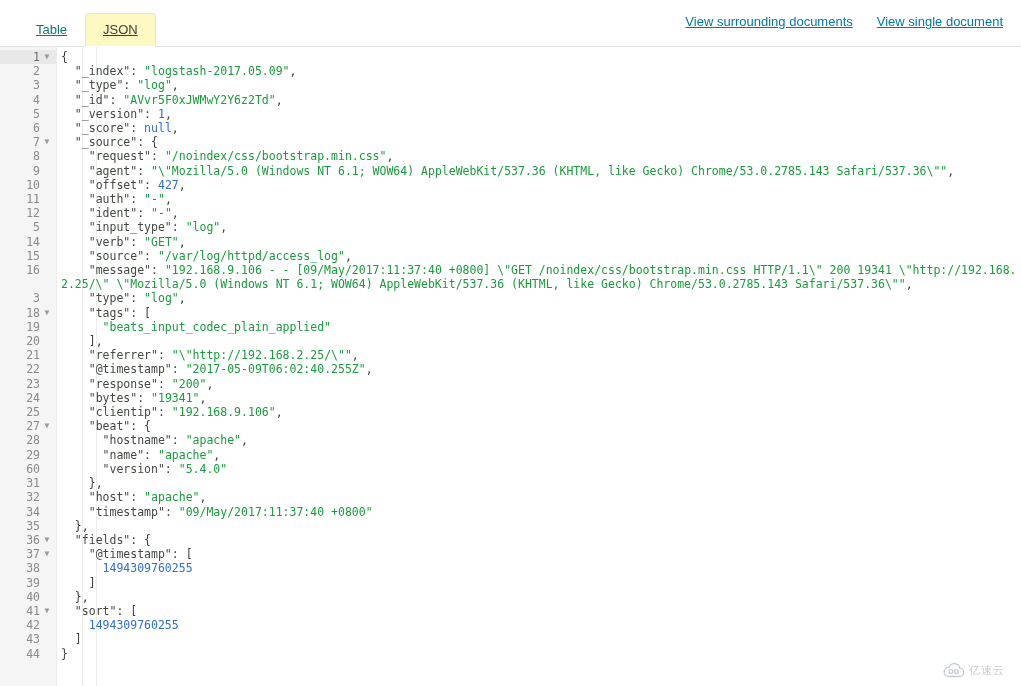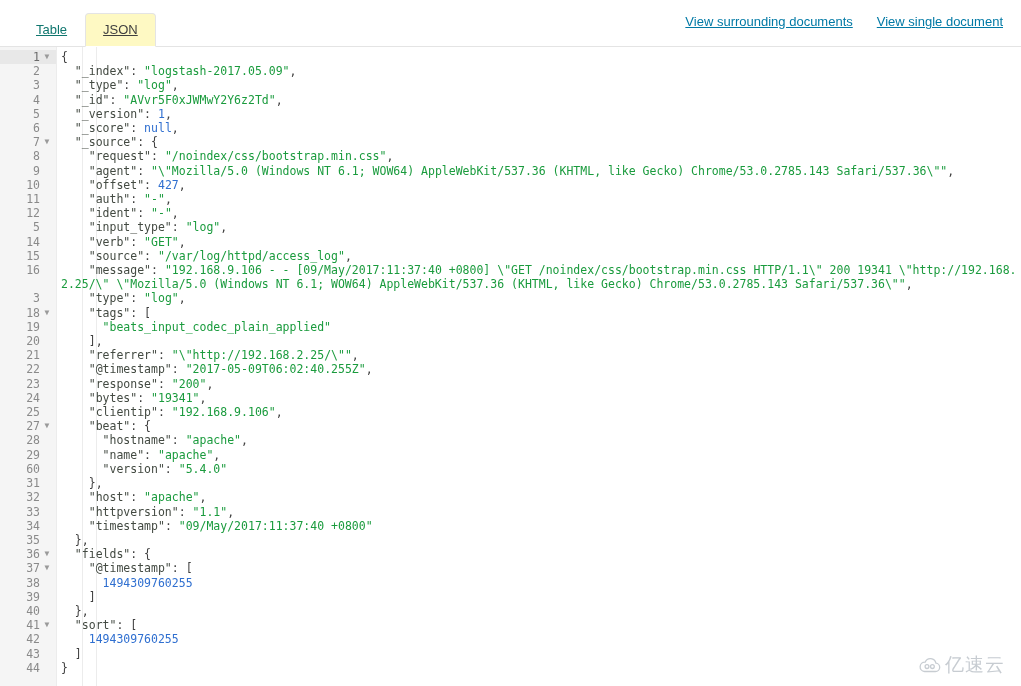--- a/index.html
+++ b/index.html
@@ -158,21 +158,21 @@
     position: absolute;
     right: 16px;
     bottom: 8px;
     display: flex;
     align-items: center;
     gap: 4px;
     opacity: .55;
     user-select: none;
   }
   .watermark .wm-text {
-    font-size: 19px;
+    font-size: 11px;
     color: #9aa3ad;
     font-family: "DejaVu Sans", sans-serif;
     letter-spacing: 1px;
   }
 </style>
 </head>
 <body>
 
 <div class="header">
   <div class="tabs">
@@ -308,24 +308,20 @@
       </div>
       <div class="ln">
         <div class="ln-num">31</div>
         <div class="ln-text"><span class="p">    </span><span class="p">},</span></div>
       </div>
       <div class="ln">
         <div class="ln-num">32</div>
         <div class="ln-text"><span class="p">    </span><span class="k">"host"</span><span class="p">: </span><span class="s">"apache"</span><span class="p">,</span></div>
       </div>
       <div class="ln">
-        <div class="ln-num">33</div>
-        <div class="ln-text"><span class="p">    </span><span class="k">"httpversion"</span><span class="p">: </span><span class="s">"1.1"</span><span class="p">,</span></div>
-      </div>
-      <div class="ln">
         <div class="ln-num">34</div>
         <div class="ln-text"><span class="p">    </span><span class="k">"timestamp"</span><span class="p">: </span><span class="s">"09/May/2017:11:37:40 +0800"</span></div>
       </div>
       <div class="ln">
         <div class="ln-num">35</div>
         <div class="ln-text"><span class="p">  </span><span class="p">},</span></div>
       </div>
       <div class="ln">
         <div class="ln-num">36<span class="fold">▼</span></div>
         <div class="ln-text"><span class="p">  </span><span class="k">"fields"</span><span class="p">: {</span></div>

